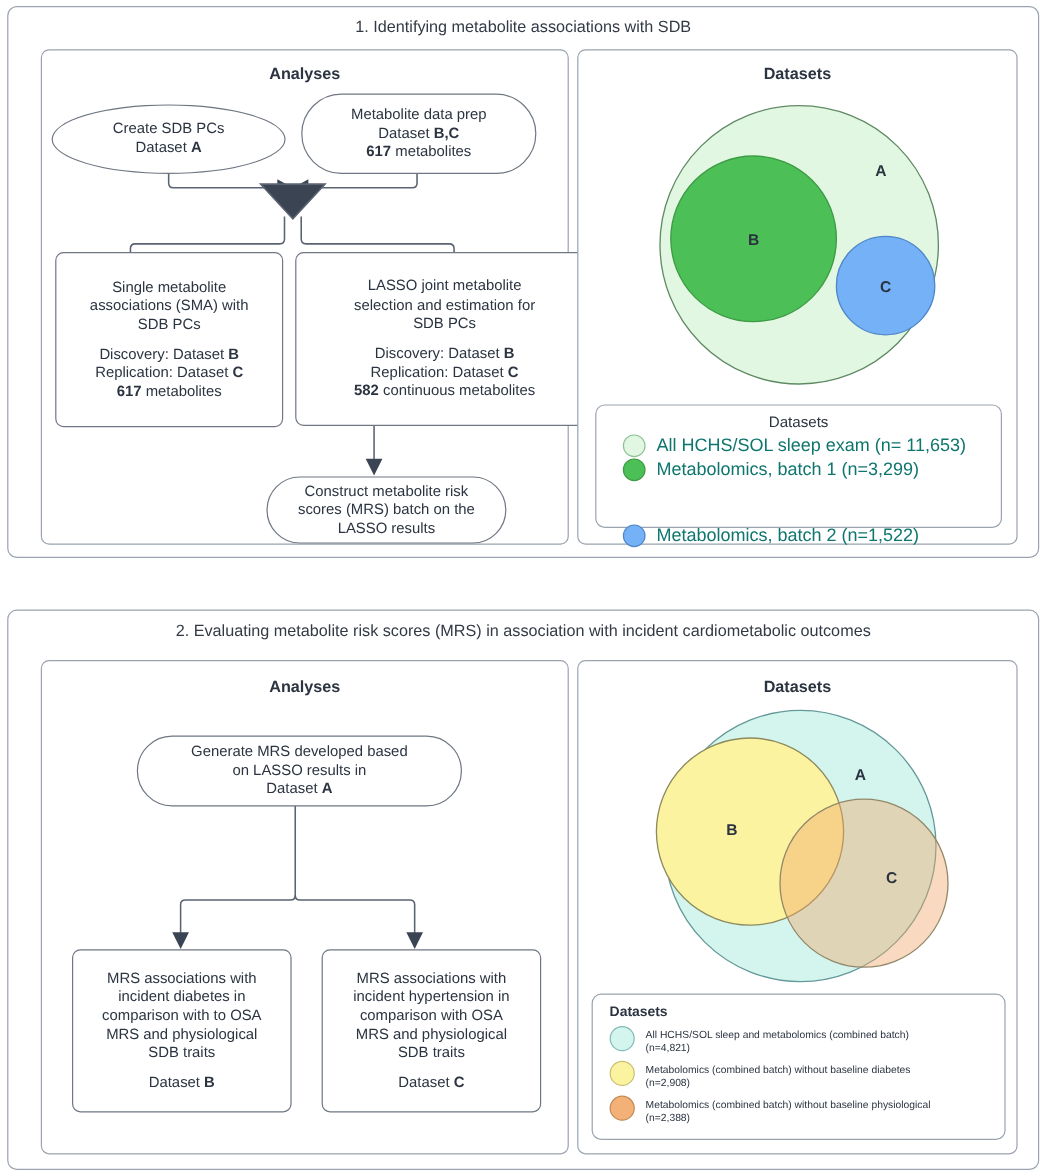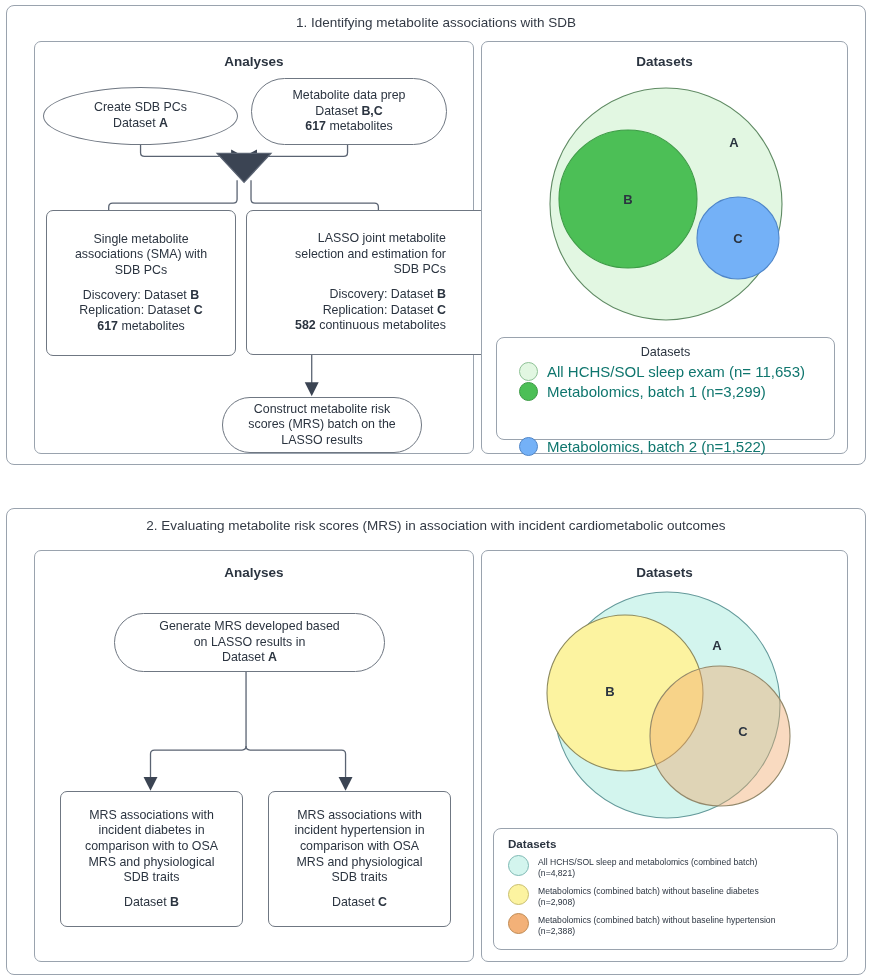--- a/index.html
+++ b/index.html
@@ -149,21 +149,21 @@
           <span>Single metabolite</span><br>
           <span>associations (SMA) with</span><br>
           <span>SDB PCs</span>
           <span class="gap"></span>
           <span>Discovery: Dataset </span><b>B</b><br>
           <span>Replication: Dataset </span><b>C</b><br>
           <b>617</b><span> metabolites</span>
         </span>
       </div>
 
-      <div class="node rect" style="left:211px;top:168px;width:249px;height:145px;text-align:right;">
+      <div class="node rect" style="left:211px;top:168px;width:249px;height:145px;">
         <span>
           <span>LASSO joint metabolite</span><br>
           <span>selection and estimation for</span><br>
           <span>SDB PCs</span>
           <span class="gap"></span>
           <span>Discovery: Dataset </span><b>B</b><br>
           <span>Replication: Dataset </span><b>C</b><br>
           <b>582</b><span> continuous metabolites</span>
         </span>
       </div>
@@ -281,21 +281,21 @@
           <span class="swatch sm" style="background:#fcf3a0;border-color:#c9bf6f;"></span>
           <span class="lg-text-l">
             <span>Metabolomics (combined batch) without baseline diabetes</span><br>
             <span>(n=2,908)</span>
           </span>
         </div>
 
         <div class="lg-row lg-row-l">
           <span class="swatch sm" style="background:#f3b178;border-color:#c08a52;"></span>
           <span class="lg-text-l">
-            <span>Metabolomics (combined batch) without baseline hypertension</span><br>
+            <span>Metabolomics (combined batch) without baseline physiological</span><br>
             <span>(n=2,388)</span>
           </span>
         </div>
       </div>
     </div>
   </div>
 
 </div>
 
 </body></html>

